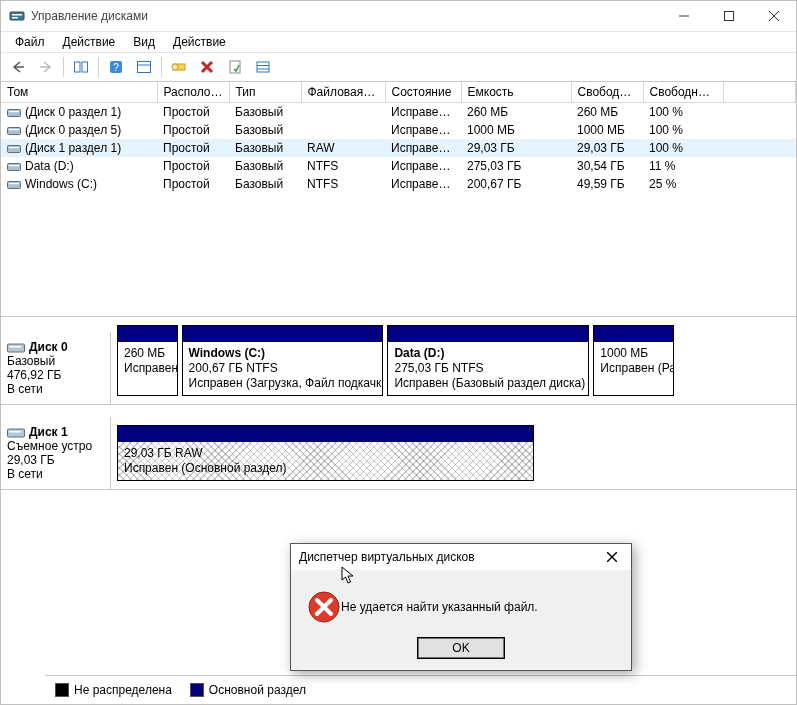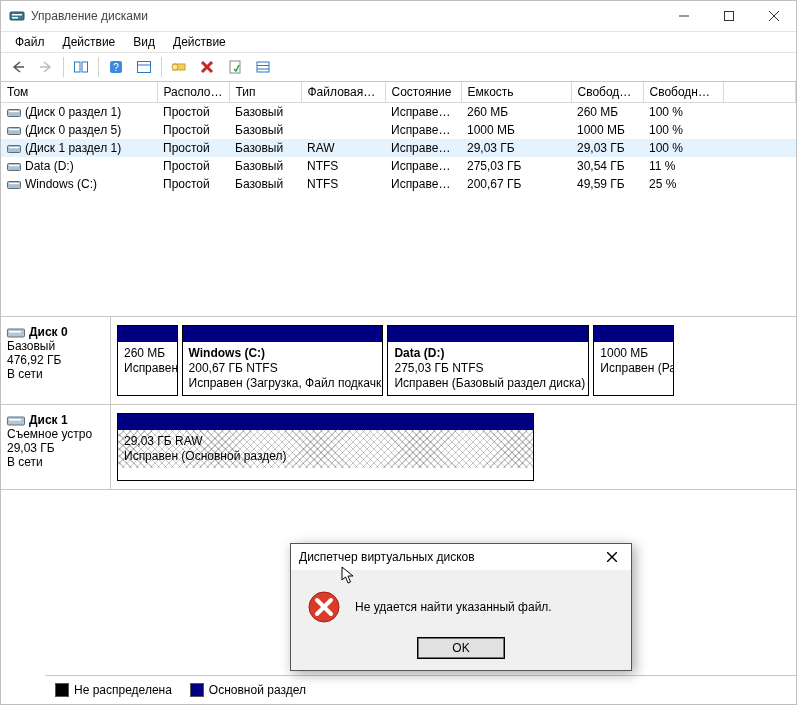--- a/index.html
+++ b/index.html
@@ -104,20 +104,21 @@
   .graph-panel {
     border-top: 1px solid #c8c8c8;
     height: 325px;
     overflow: hidden;
     box-sizing: border-box;
   }
   .disk-row {
     display: flex;
     border-bottom: 1px solid #c8c8c8;
     min-height: 84px;
+    align-items: flex-end;
   }
   .disk-label {
     width: 110px;
     box-sizing: border-box;
     padding: 8px 6px;
     border-right: 1px solid #c8c8c8;
     background: #fff;
   }
   .disk-label .disk-icon {
     display: inline-flex;
@@ -193,21 +194,20 @@
   }
   .dialog-titlebar .dtitle { flex: 1; font-size: 12px; }
   .dialog-close {
     width: 30px; height: 22px;
     display: flex; align-items: center; justify-content: center;
   }
   .dialog-body {
     display: flex;
     align-items: center;
     padding: 20px 16px 14px 16px;
-    gap: 14px;
   }
   .dialog-buttons {
     display: flex;
     justify-content: center;
     padding: 0 14px 12px 14px;
   }
   .btn {
     min-width: 86px;
     padding: 2px 8px;
     border: 1px solid #707070;

